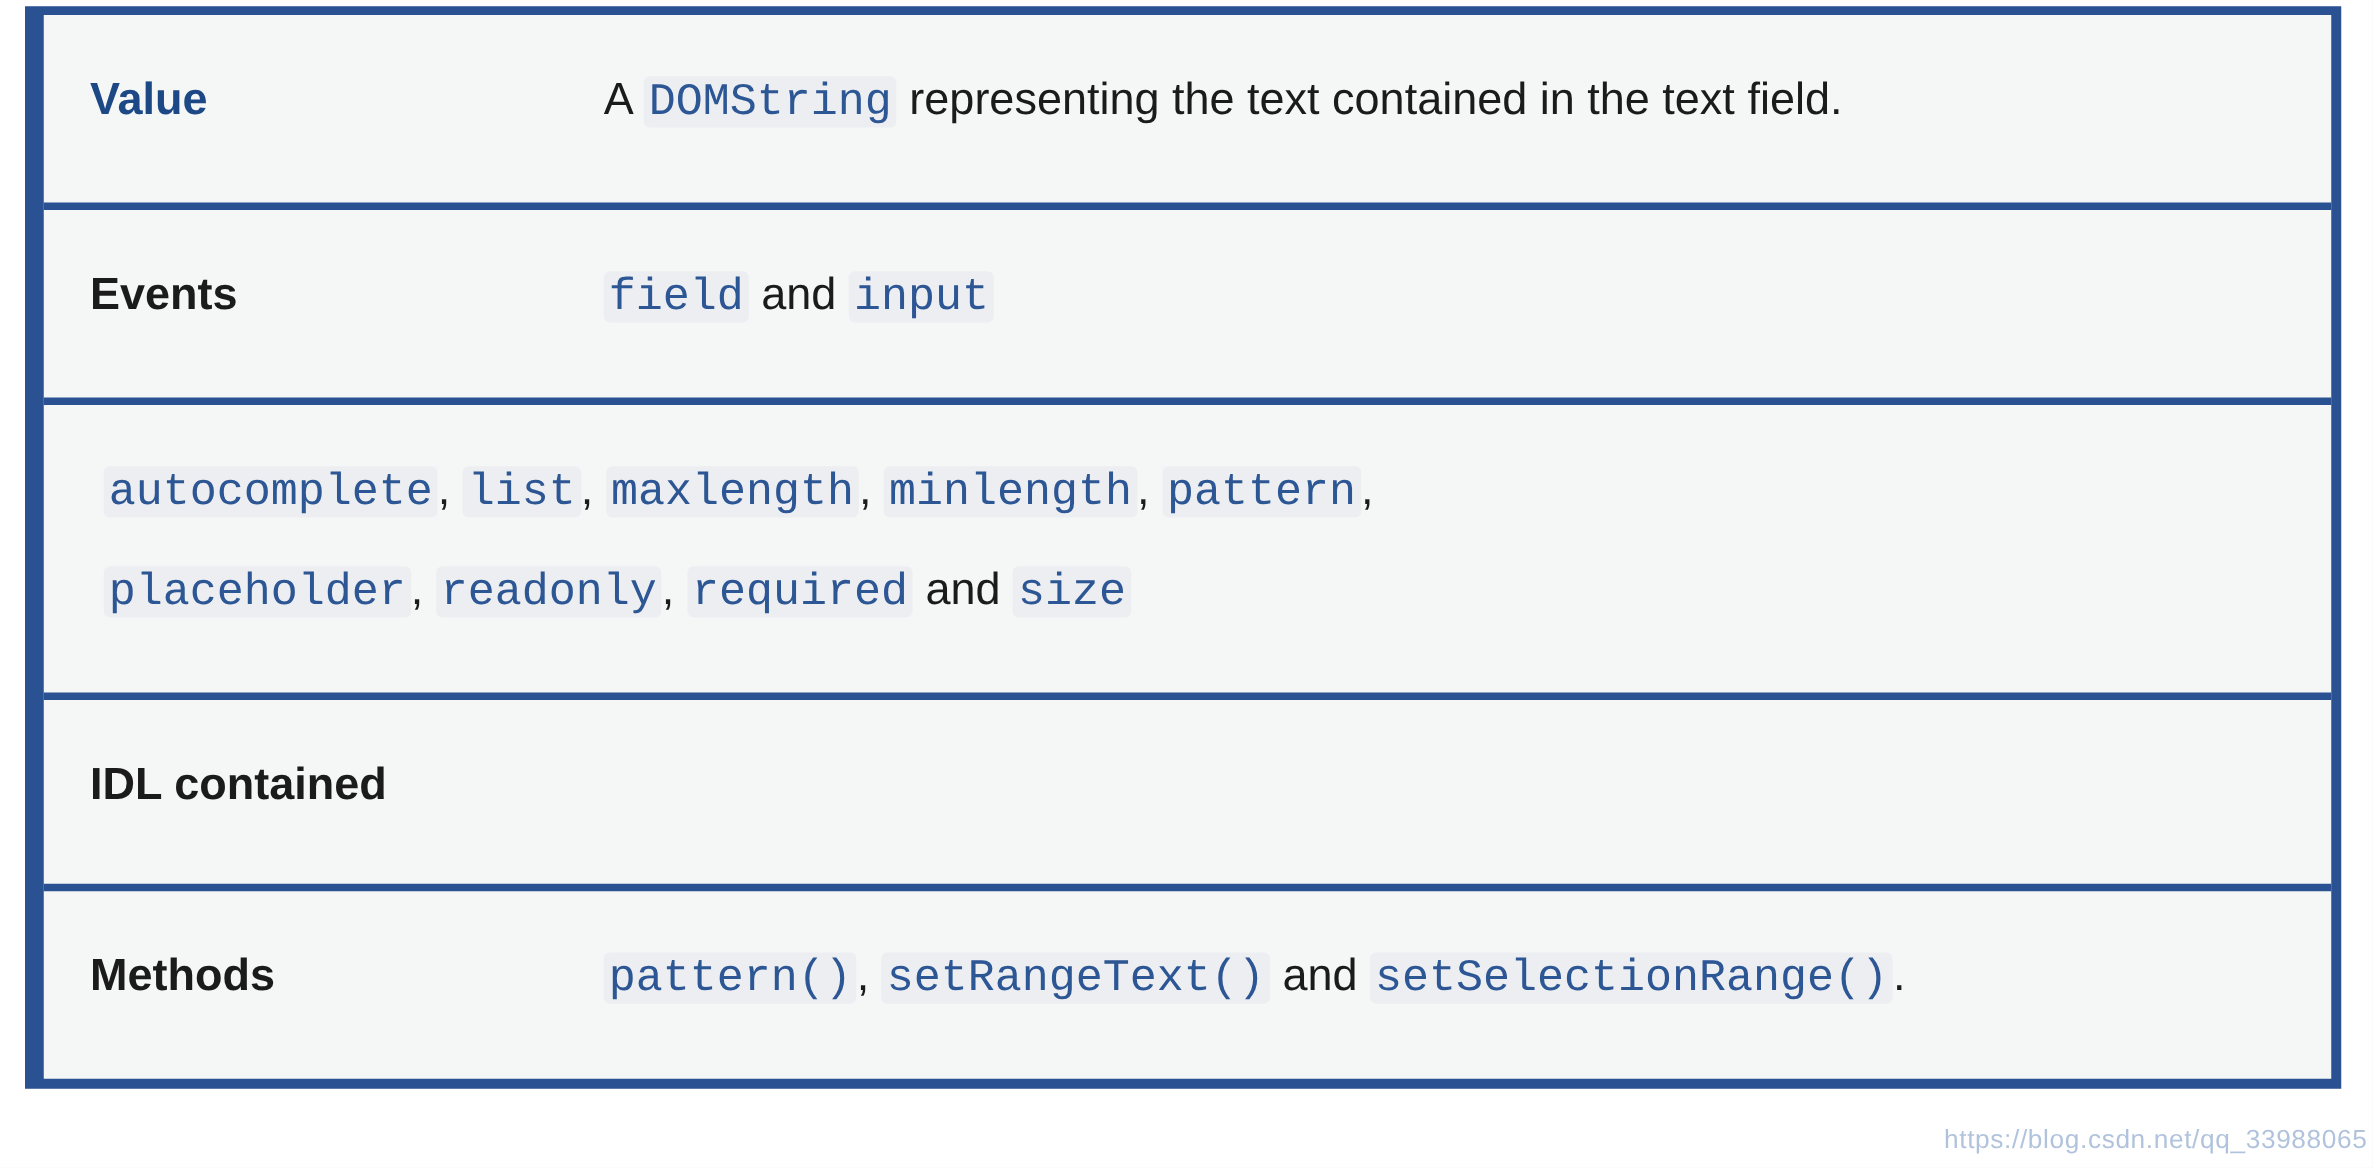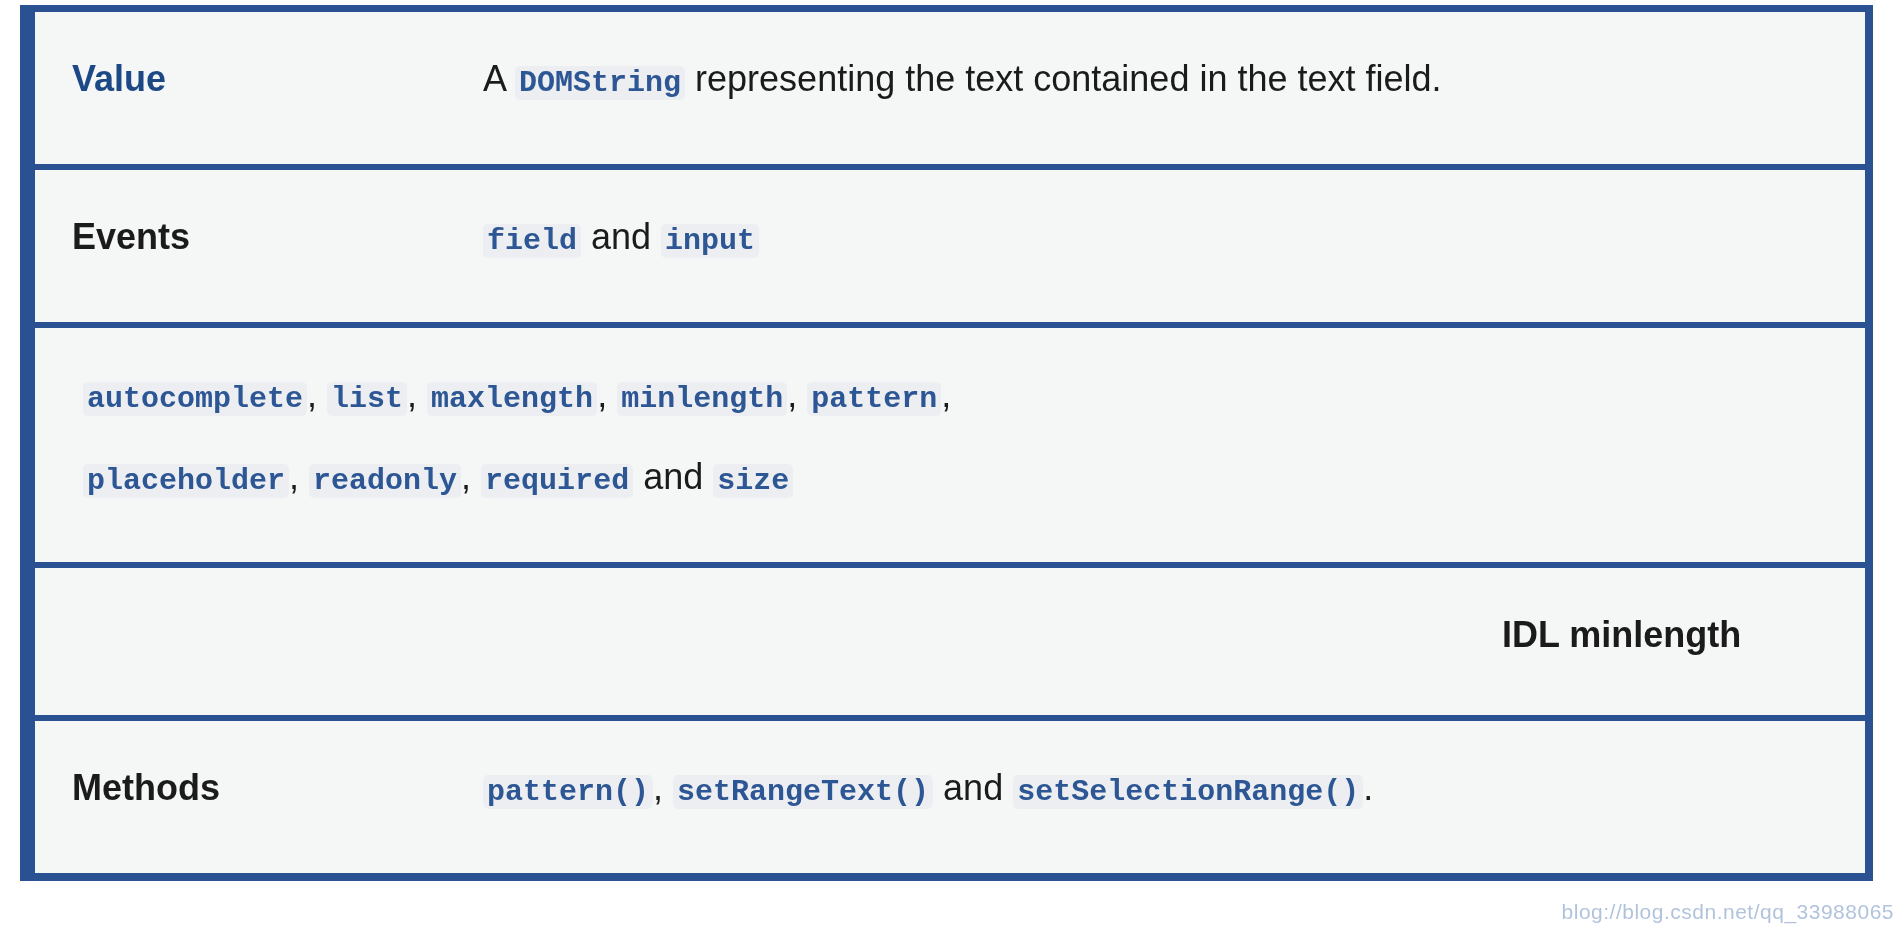--- a/index.html
+++ b/index.html
@@ -17,42 +17,41 @@
     font-family:"Liberation Sans", sans-serif;
     color:var(--text-color);
   }
   .props-table{
     position:absolute;left:20px;top:5px;width:1853px;box-sizing:border-box;
     background:var(--cell-bg);
     border:8px solid var(--border-color);
     border-left-width:15px;
     border-top-width:7px;
   }
-  .row{display:flex;justify-content:flex-end;}
+  .row{display:flex;}
   .row + .row{border-top:6px solid var(--border-color);}
   .row-header{
     width:400px;box-sizing:border-box;flex:0 0 400px;
     padding:28px 40px 42px 37px;
     font-weight:bold;font-size:36px;line-height:77px;
     color:var(--text-color);
   }
   .row-header.link{color:var(--label-link);cursor:pointer;}
   .row-content{
     flex:1;box-sizing:border-box;
     padding:28px 40px 42px 48px;
     font-size:36px;line-height:77px;
     color:var(--text-color);
   }
   code{
     font-family:"Liberation Mono","DejaVu Sans Mono",monospace;
-    font-size:30px;
+    font-size:36px;
     padding:0 4px;
     border-radius:5px;
     background:rgba(45,80,140,0.045);
-    font-weight:bold;
   }
   code.link{color:var(--code-link);cursor:pointer;}
   code.plain{color:var(--text-color);}
   .txt{color:var(--text-color);}
   .watermark{
     position:absolute;right:4px;top:900px;z-index:5;
     font-size:21px;letter-spacing:0.5px;
     color:var(--watermark-color);
     opacity:0.9;
   }
@@ -66,21 +65,21 @@
       <div class="row-content"><span class="txt">A </span><code class="link">DOMString</code><span class="txt"> representing the text contained in the text field.</span></div>
     </div>
     <div class="row">
       <div class="row-header">Events</div>
       <div class="row-content"><code class="link">field</code><span class="txt"> and </span><code class="link">input</code></div>
     </div>
     <div class="row">
       <div class="row-content"><code class="link">autocomplete</code><span class="txt">, </span><code class="link">list</code><span class="txt">, </span><code class="link">maxlength</code><span class="txt">, </span><code class="link">minlength</code><span class="txt">, </span><code class="link">pattern</code><span class="txt">, </span><br><code class="link">placeholder</code><span class="txt">, </span><code class="link">readonly</code><span class="txt">, </span><code class="link">required</code><span class="txt"> and </span><code class="link">size</code></div>
     </div>
     <div class="row">
-      <div class="row-header">IDL minlength</div>
+      <div class="row-header">IDL contained</div>
     </div>
     <div class="row">
       <div class="row-header">Methods</div>
       <div class="row-content"><code class="link">pattern()</code><span class="txt">, </span><code class="link">setRangeText()</code><span class="txt"> and </span><code class="link">setSelectionRange()</code><span class="txt">.</span></div>
     </div>
   </div>
 
-<div class="watermark">blog://blog.csdn.net/qq_33988065</div>
+<div class="watermark">https://blog.csdn.net/qq_33988065</div>
 
 </body></html>

